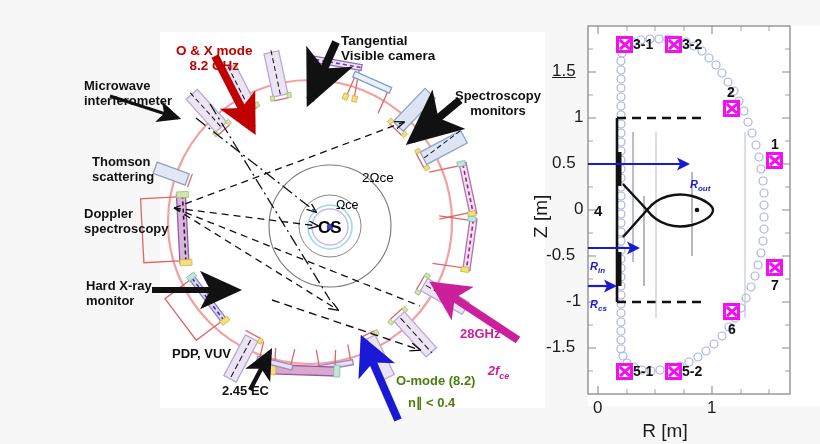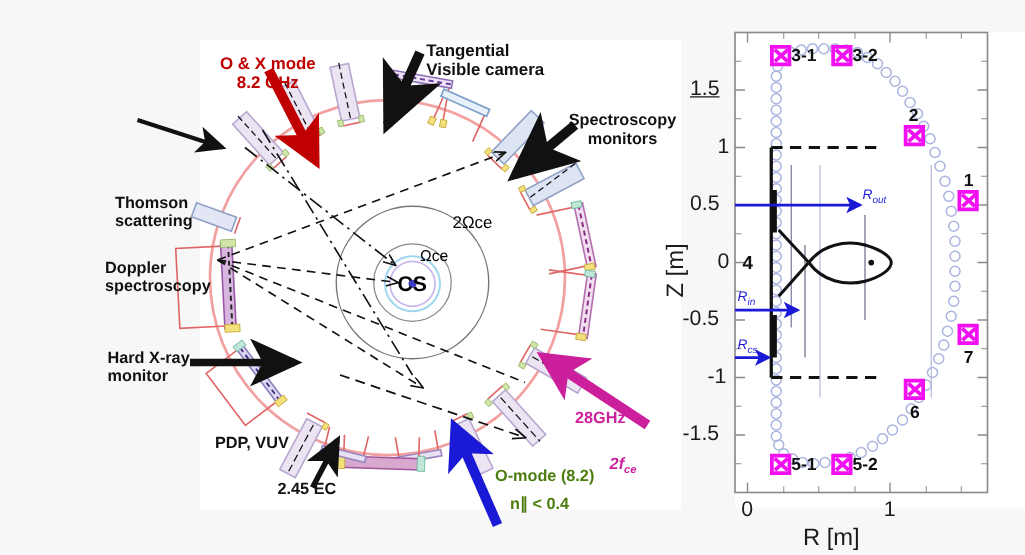--- a/index.html
+++ b/index.html
@@ -24,21 +24,21 @@
   
   #right-panel{position:absolute;left:520px;top:0;width:300px;height:320px;}
   #right-white{position:absolute;left:68px;top:26px;width:232px;height:380px;background:#ffffff;}
   #right-svg{position:absolute;left:0;top:0;width:300px;height:444px;}
 
   .ax-tick{position:absolute;font-size:17px;color:#1a1a1a;font-weight:normal;}
   .ax-title{position:absolute;font-size:19px;color:#1a1a1a;}
   .ax-title.rot{transform:rotate(-90deg);transform-origin:left top;}
 
   .coil-lbl{position:absolute;font-size:14px;font-weight:bold;color:#111;}
-  .r-lbl{position:absolute;font-size:11px;font-weight:normal;font-style:italic;color:#1a1ad6;}
+  .r-lbl{position:absolute;font-size:11px;font-weight:bold;font-style:italic;color:#1a1ad6;margin-top:28px;}
   .r-lbl sub{font-size:8px;}
 
   .coil{position:absolute;width:17px;height:17px;box-sizing:border-box;
         border:3px solid #f20ff2;background:#ffffff;}
   .coil::before,.coil::after{content:"";position:absolute;left:-1px;top:4.2px;
         width:14px;height:2.6px;background:#f20ff2;}
   .coil::before{transform:rotate(42deg);}
   .coil::after{transform:rotate(-42deg);}
 </style>
 </head>
@@ -233,20 +233,22 @@
         <path d="M215,56 L252,128" stroke="#c00000" stroke-width="8" fill="none" marker-end="url(#ahR)"></path>
         <path d="M336,42 L310,100" stroke="#111" stroke-width="8" fill="none" marker-end="url(#ahBs)"></path>
         <path d="M460,100 L412,140" stroke="#111" stroke-width="8" fill="none" marker-end="url(#ahBs)"></path>
         <path d="M152,290 L236,290" stroke="#111" stroke-width="6" fill="none" marker-end="url(#ahBs)"></path>
         <path d="M250,390 L270,352" stroke="#111" stroke-width="4.4" fill="none" marker-end="url(#ahBs)"></path>
         <path d="M398,420 L364,342" stroke="#1a1ad6" stroke-width="8" fill="none" marker-end="url(#ahBlu)"></path>
         <path d="M518,340 L436,286" stroke="#cc1f9b" stroke-width="8" fill="none" marker-end="url(#ahMag)"></path>
       </g>
     </svg>
 
+    <div class="lbl lbl-black" style="left:84px;top:79px;font-size:13px;">Microwave
+interferometer</div>
 
     <div class="lbl lbl-red" style="left:176px;top:43px;font-size:13.5px;text-align:center;">O &amp; X mode
 8.2 GHz</div>
 
     <div class="lbl lbl-black" style="left:341px;top:33px;font-size:13.5px;">Tangential
 Visible camera</div>
 
     <div class="lbl lbl-black" style="left:455px;top:89px;font-size:13px;text-align:center;">Spectroscopy
 monitors</div>
 

